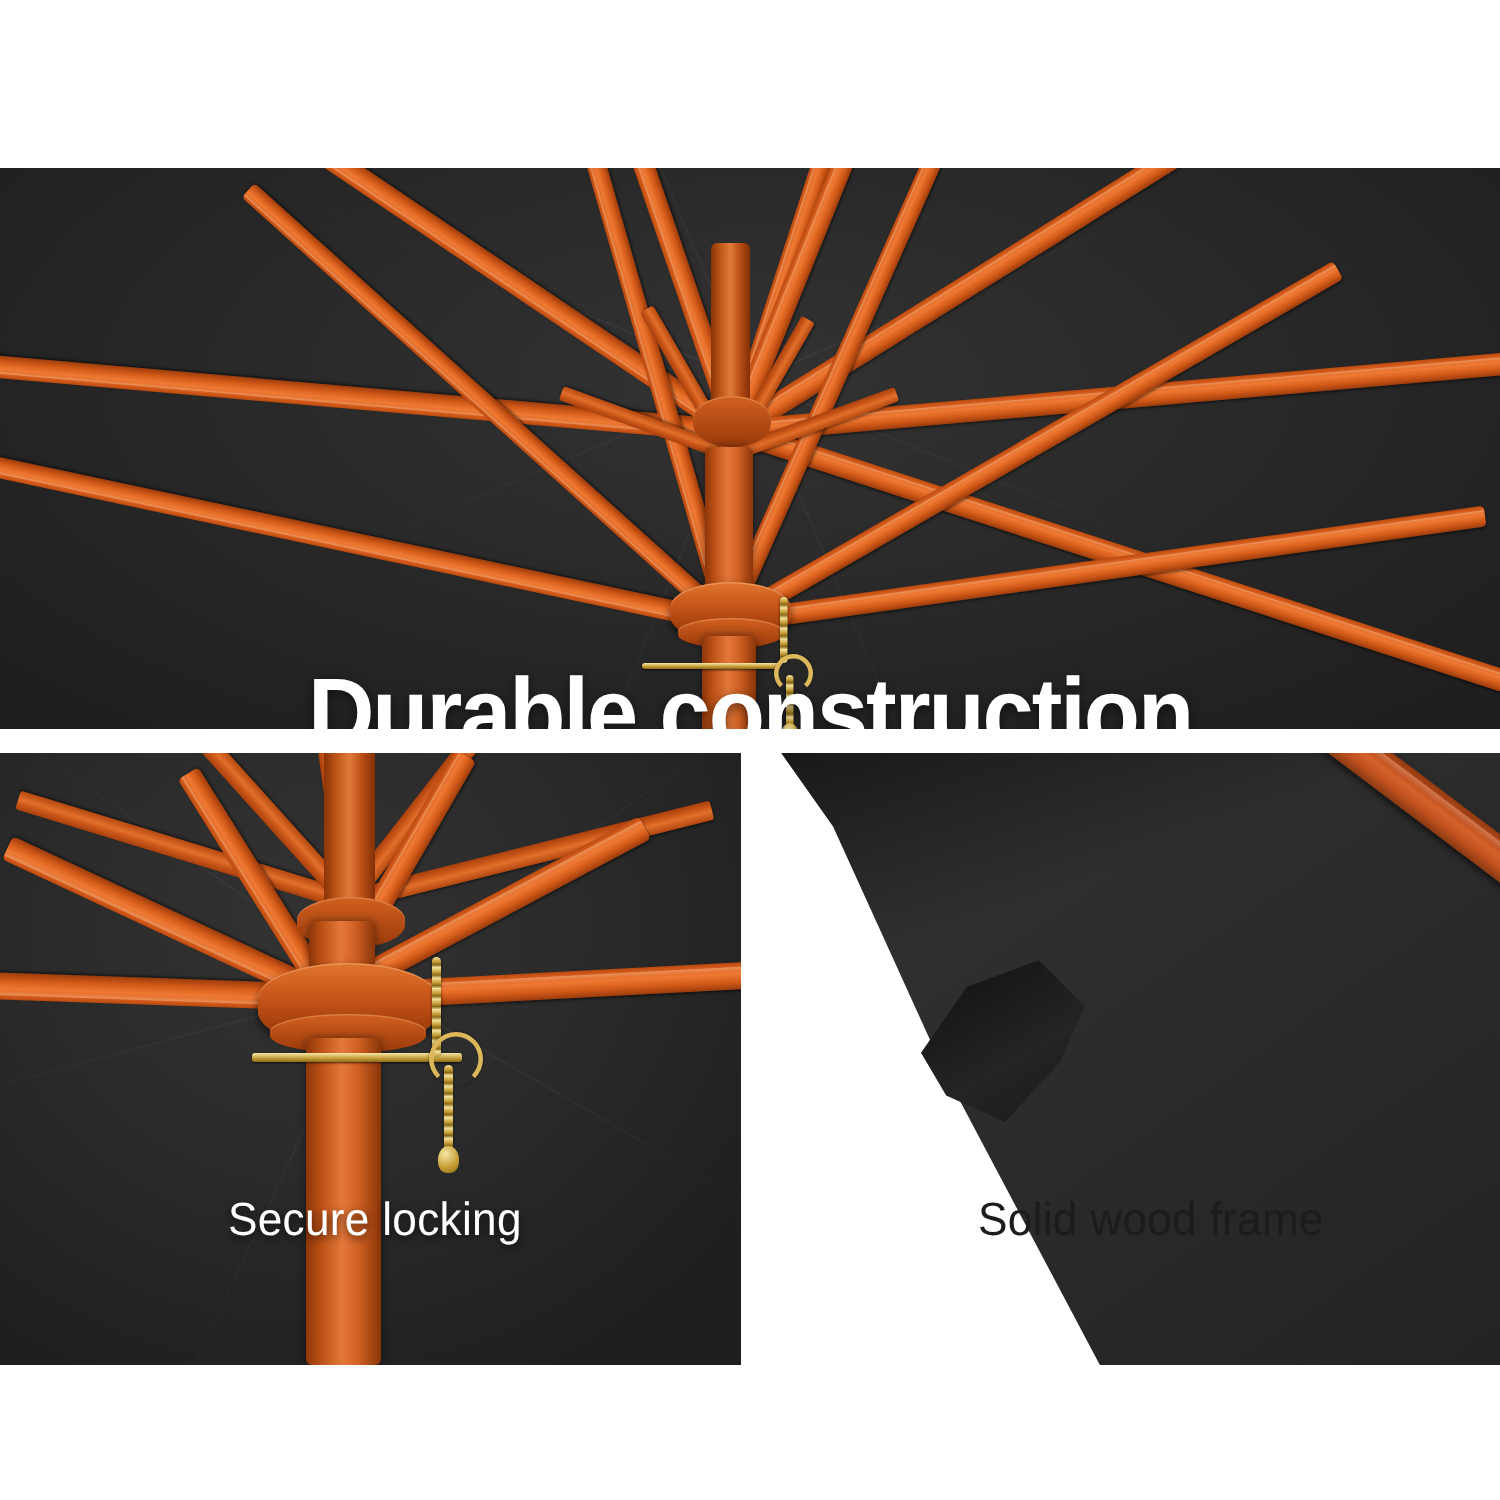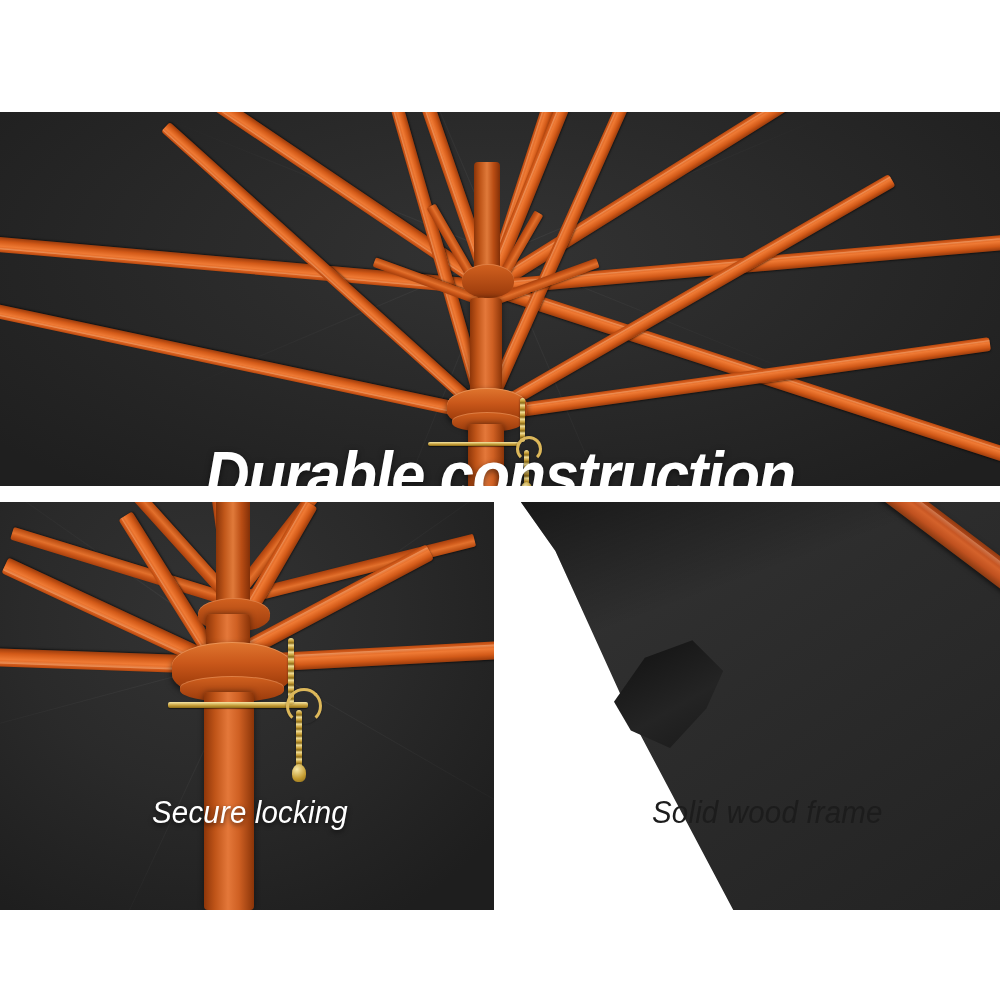--- a/index.html
+++ b/index.html
@@ -10,21 +10,20 @@
   }
   body {
     font-family: "Liberation Sans", sans-serif;
   }
   #stage {
     position: relative;
     width: 1000px;
     height: 1000px;
     background: #ffffff;
     overflow: hidden;
-    font-style: italic;
   }
 
   
   .panel {
     position: absolute;
     overflow: hidden;
     background: #262626;
   }
 
   

